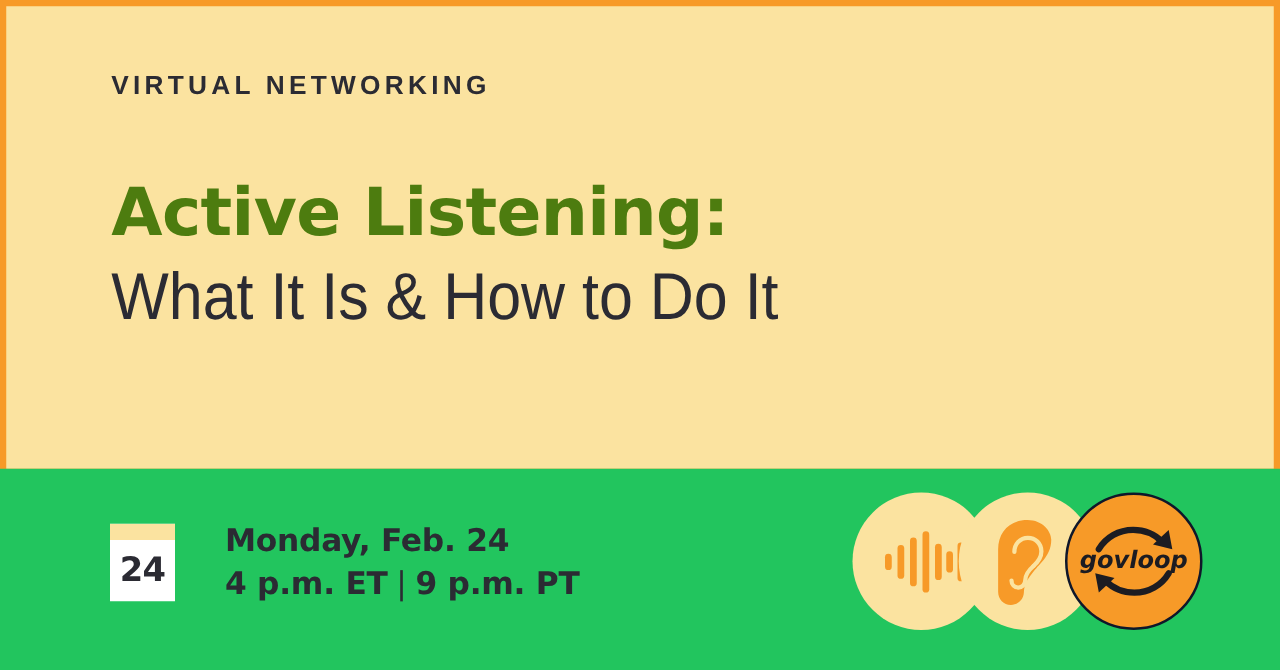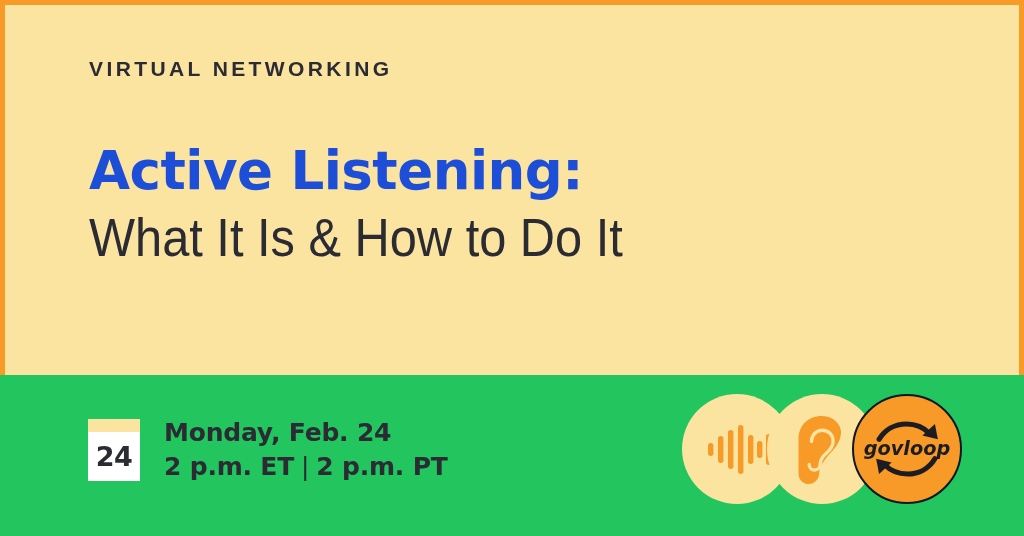--- a/index.html
+++ b/index.html
@@ -49,21 +49,21 @@
     left: 84px;
     top: 134px;
     width: 880px;
   }
   .title-main {
     font-family: "DejaVu Sans", sans-serif;
     font-weight: bold;
     font-size: 53px;
     line-height: 64px;
     letter-spacing: -0.5px;
-    color: #1d4ed8;
+    color: #4d7c0f;
     white-space: nowrap;
     margin: 0;
   }
   .title-sub {
     font-family: "Liberation Sans", sans-serif;
     font-weight: normal;
     font-size: 53px;
     line-height: 70px;
     letter-spacing: 0px;
     color: #2b2b33;
@@ -117,21 +117,21 @@
     align-items: center;
     justify-content: center;
     font-family: "DejaVu Sans", sans-serif;
     font-weight: bold;
     font-size: 27px;
     color: #2b2b33;
     letter-spacing: -0.5px;
   }
 
   .date-text {
-    margin-left: 24px;
+    margin-left: 40px;
     color: #2b2b33;
   }
   .date-line {
     font-family: "DejaVu Sans", sans-serif;
     font-weight: bold;
     font-size: 25px;
     line-height: 34px;
     white-space: nowrap;
     letter-spacing: -0.2px;
   }
@@ -204,21 +204,21 @@
     <div class="date-group">
 
       <div class="cal-icon">
         <div class="cal-top"></div>
         <div class="cal-day">24</div>
       </div>
 
       <div class="date-text">
         <div class="date-line">Monday, Feb. 24</div>
         <div class="date-line">
-          <span>2 p.m. ET</span><span class="time-sep">|</span><span>2 p.m. PT</span>
+          <span>4 p.m. ET</span><span class="time-sep">|</span><span>9 p.m. PT</span>
         </div>
       </div>
 
     </div>
 
     <div class="logo-row">
 
       <div class="circle circle-wave">
         <svg viewBox="0 0 110 110">
           <g fill="#f79a28">

